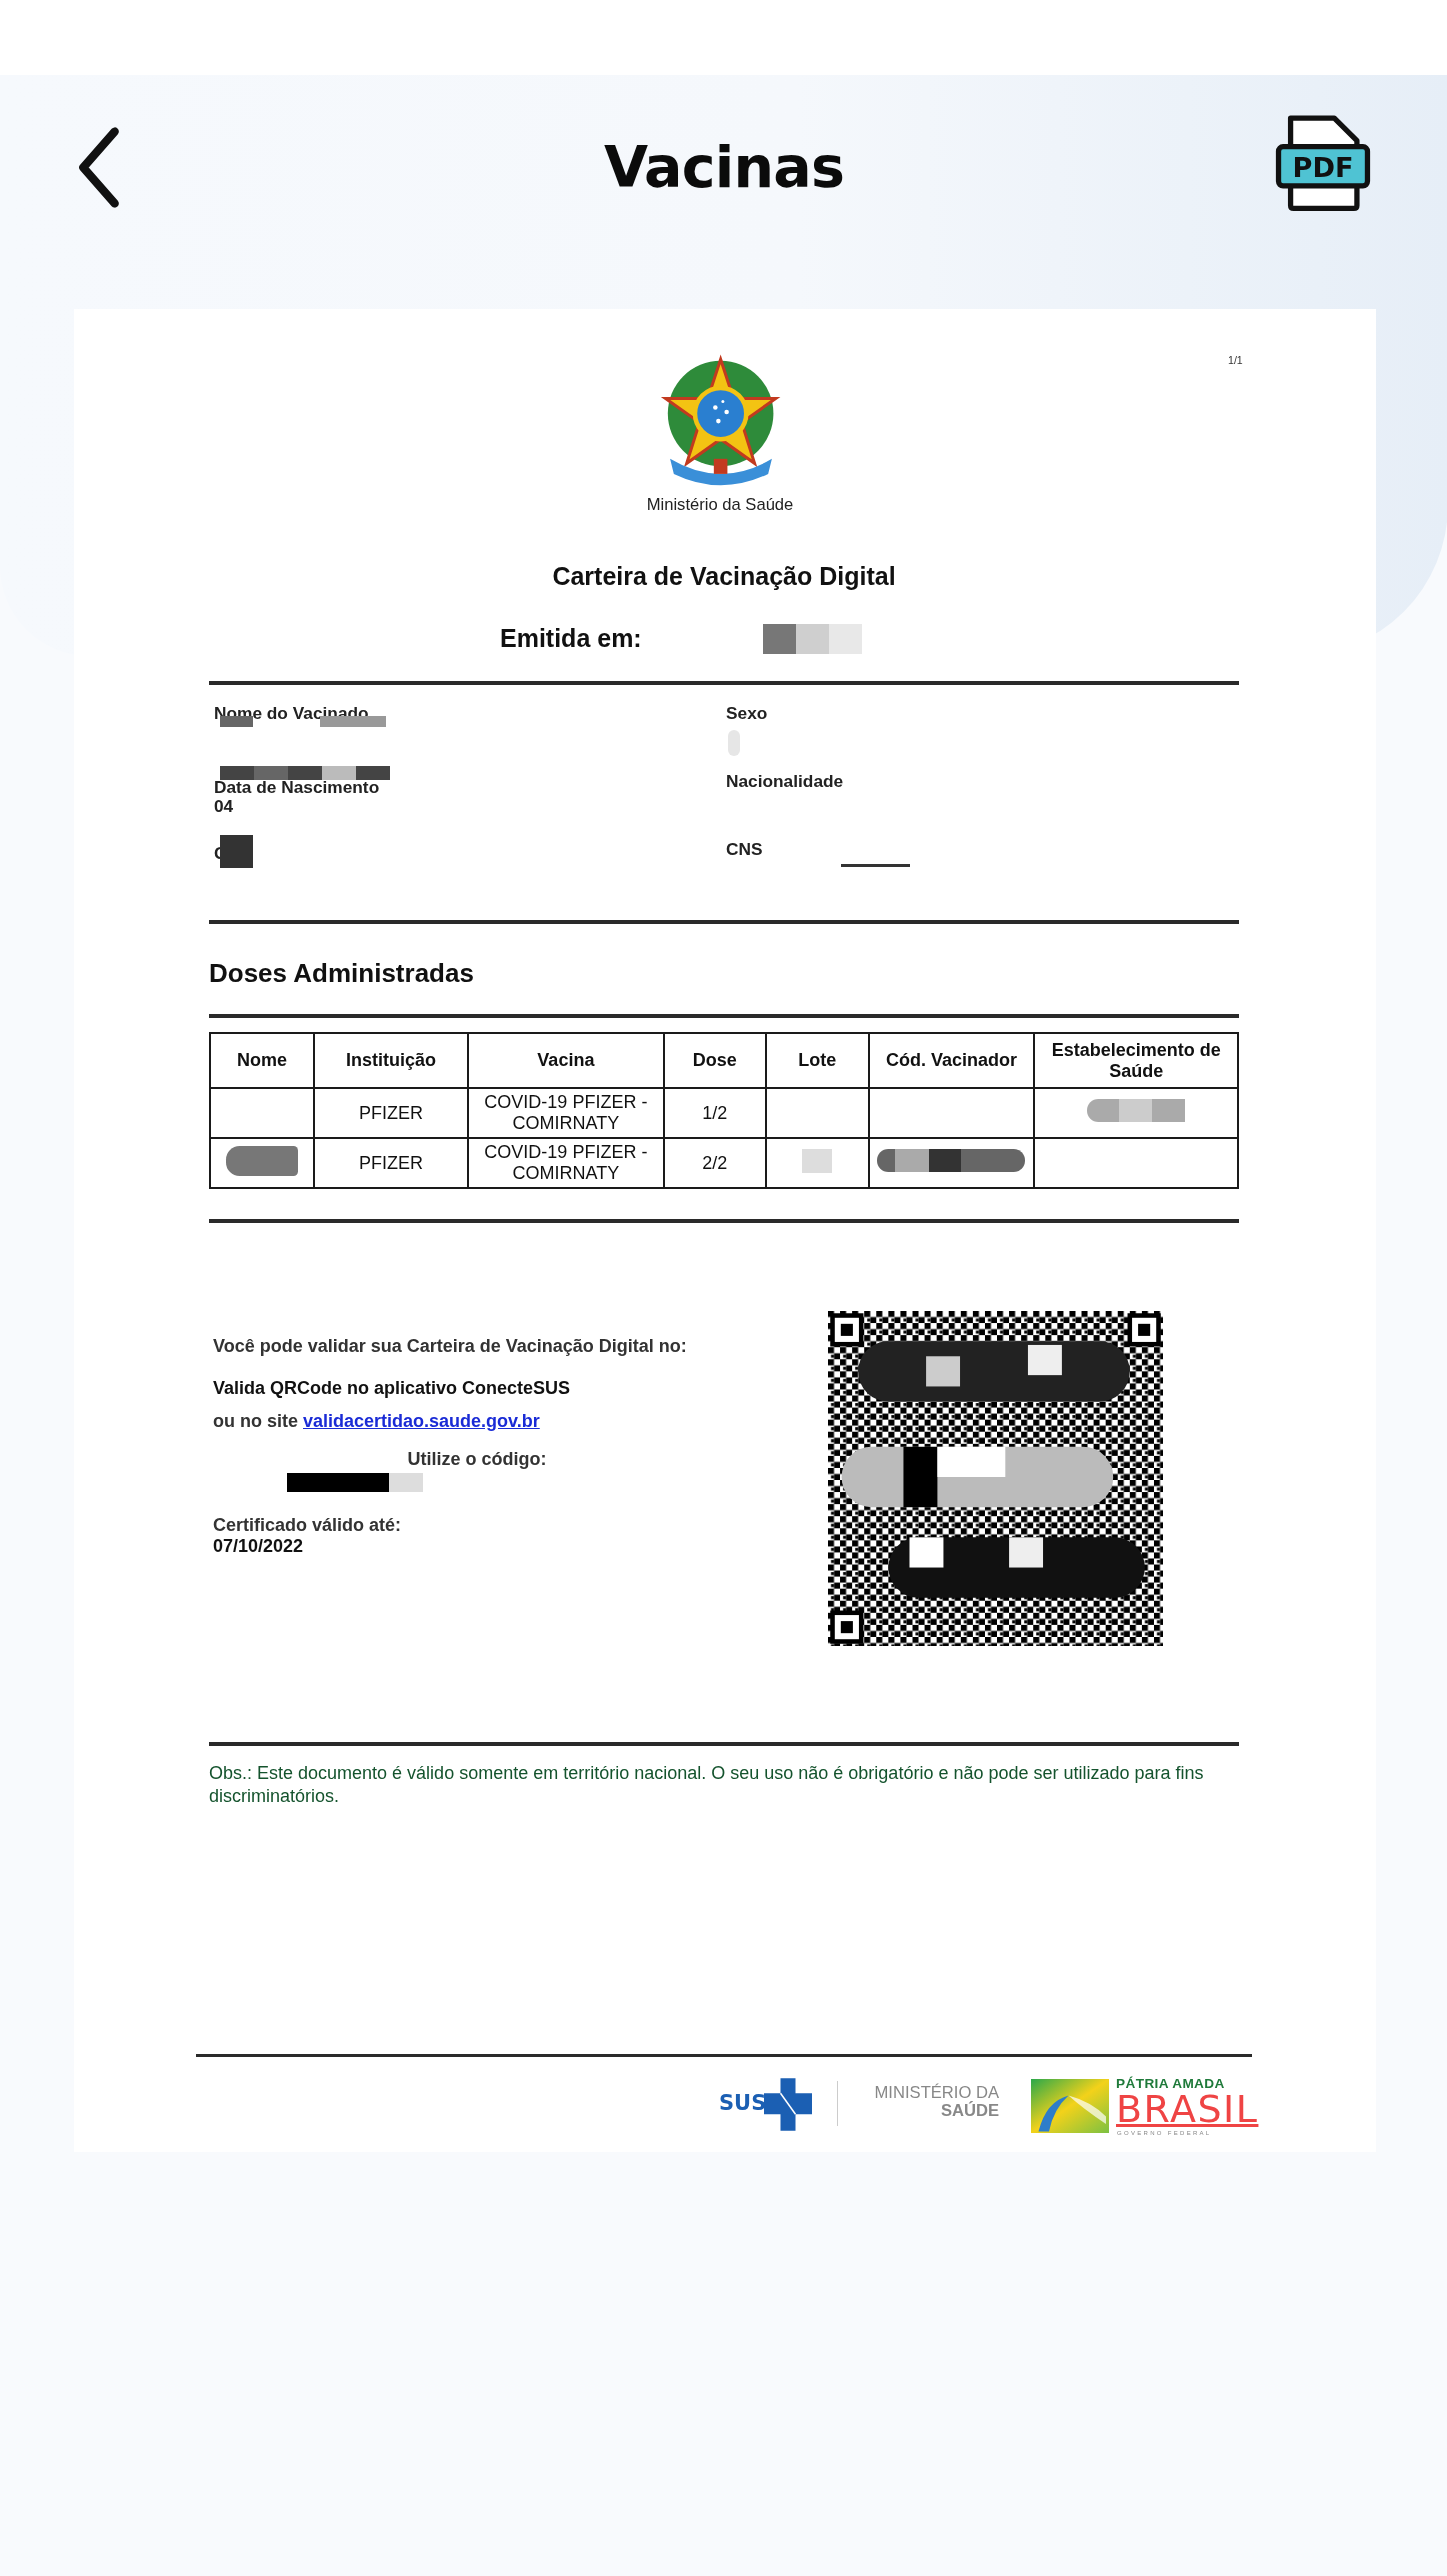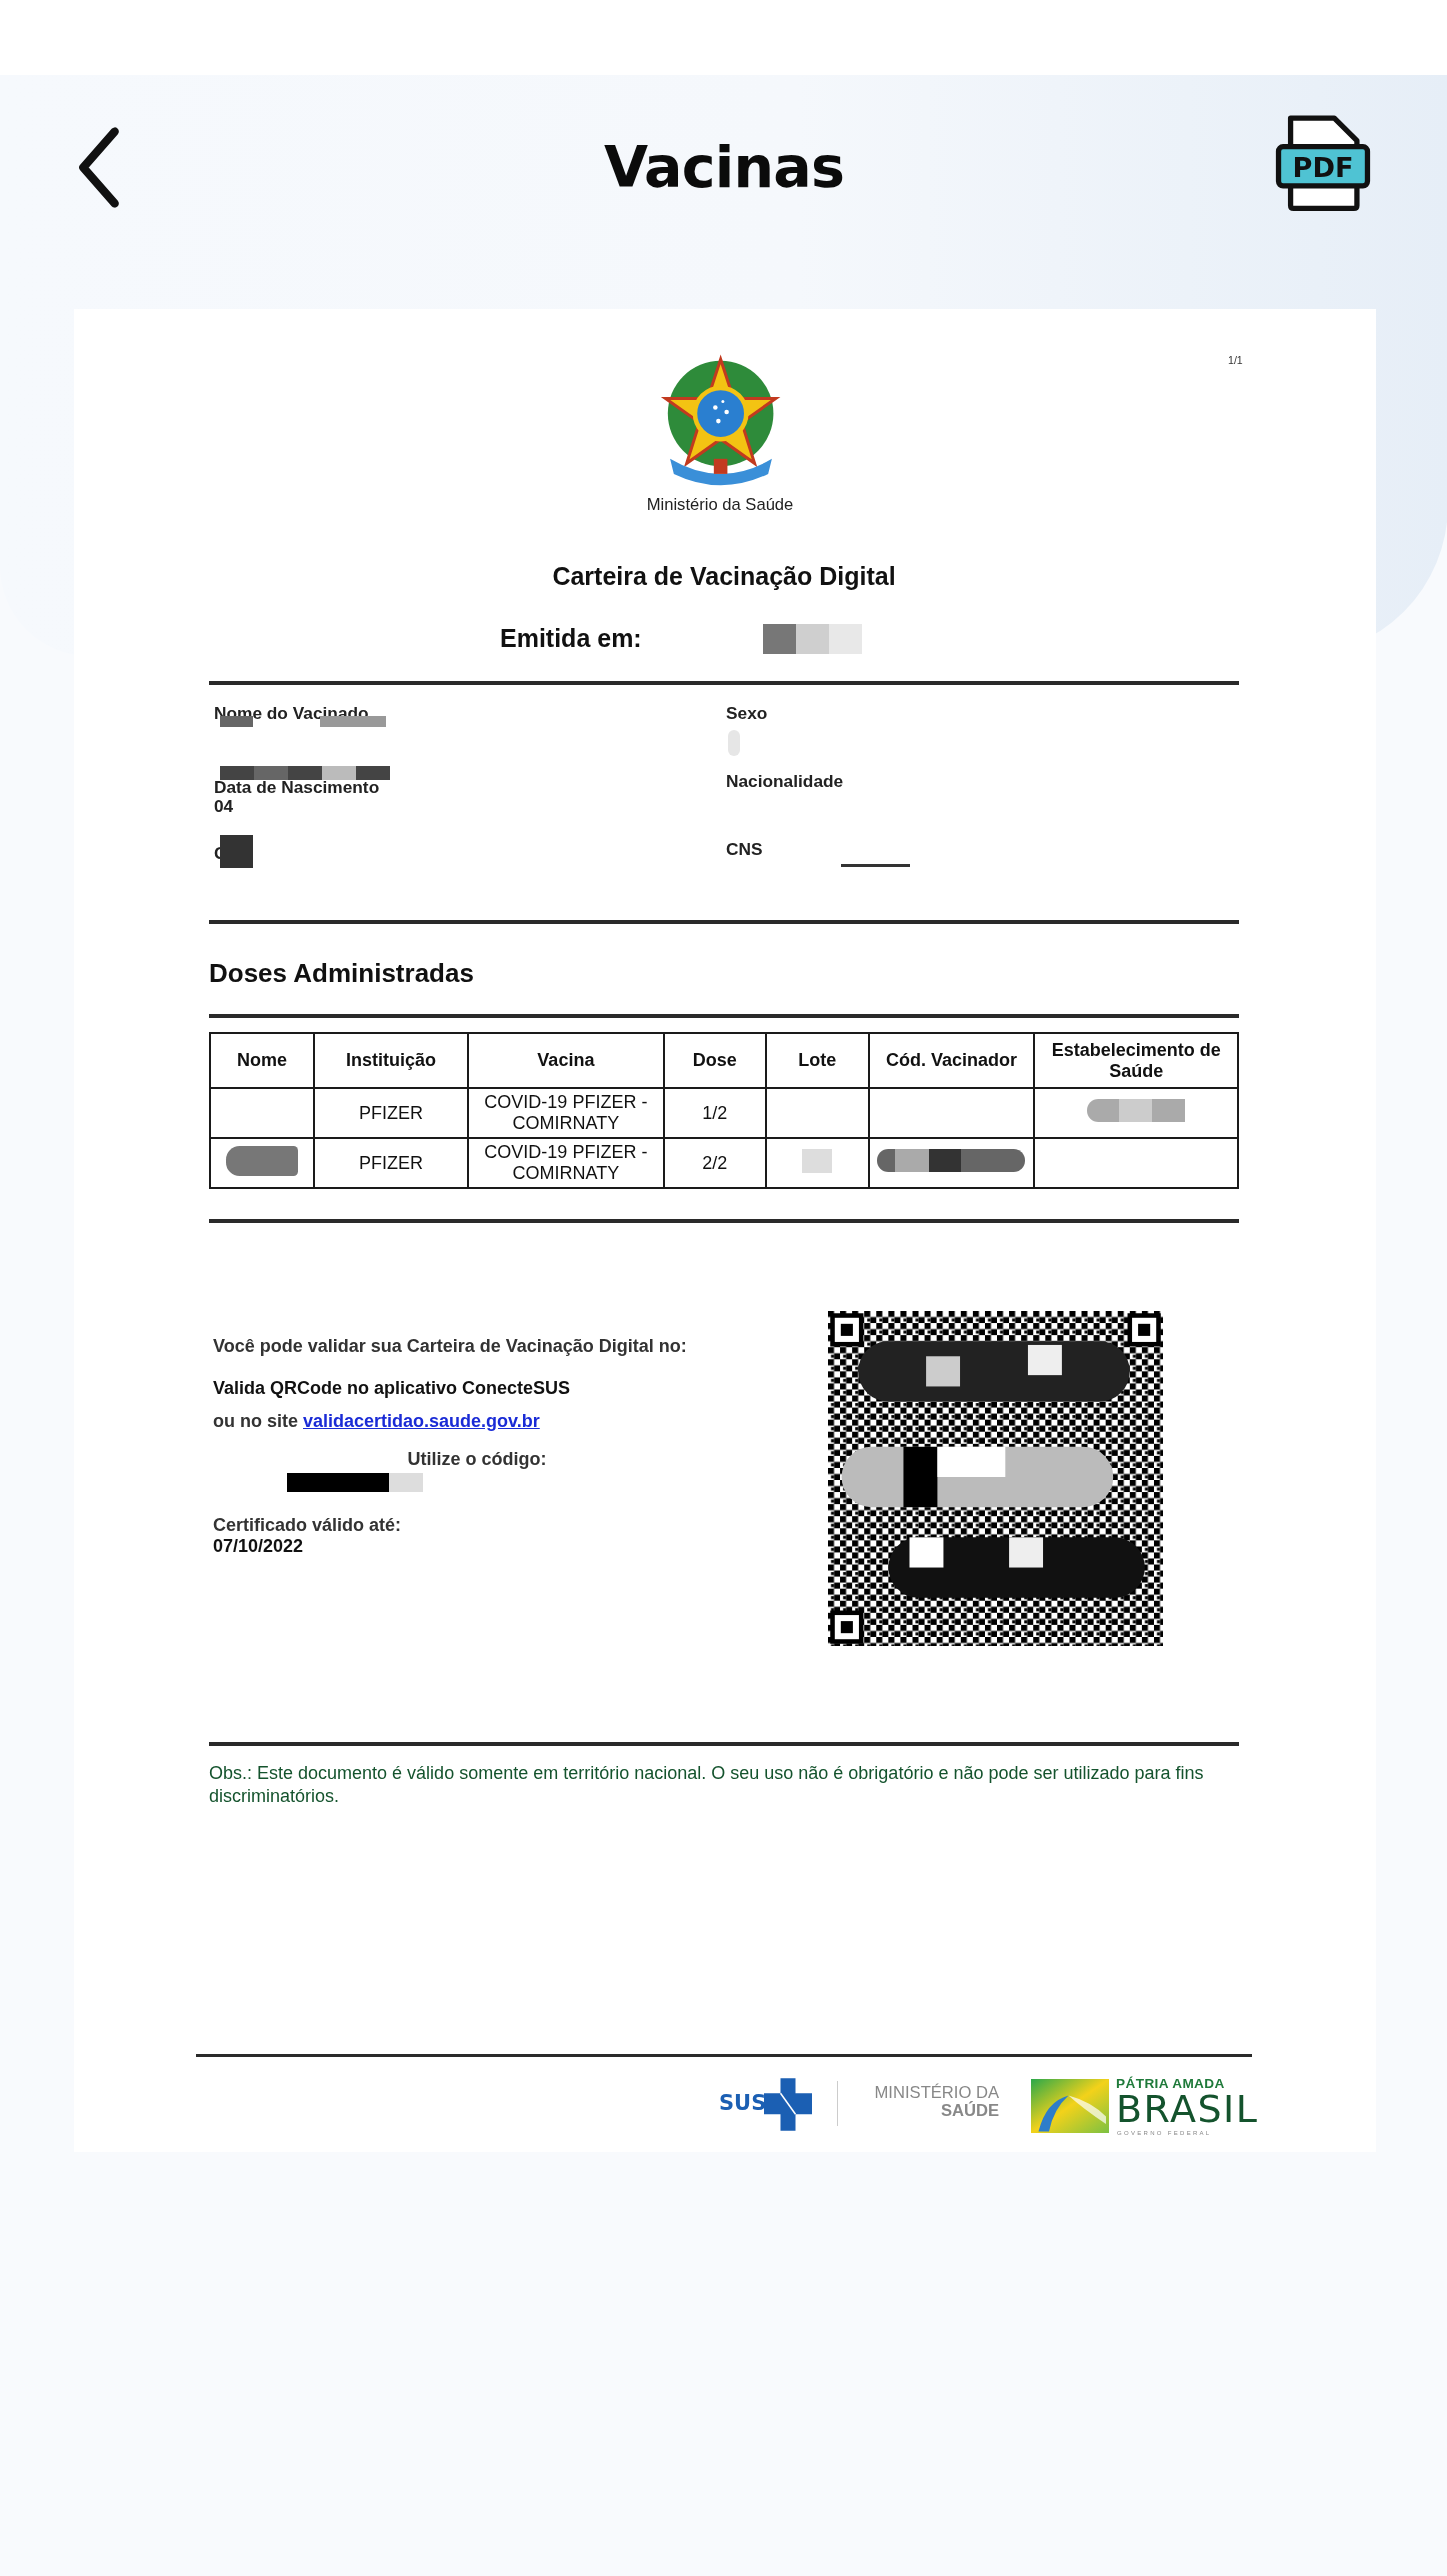--- a/index.html
+++ b/index.html
@@ -257,16 +257,16 @@
           <stop offset="0" stop-color="#2aa84a"></stop>
           <stop offset="0.5" stop-color="#f3d21a"></stop>
           <stop offset="1" stop-color="#7cc142"></stop>
         </linearGradient>
       </defs>
     <rect width="104" height="72" fill="url(#fg)"></rect>
     <path d="M10 70 Q20 30 50 22 Q30 40 24 70 Z" fill="#2d7dc9"></path>
     <path d="M50 22 Q80 30 100 50 L100 60 Q70 40 50 22 Z" fill="#fff" opacity="0.7"></path>
   </svg>
   <div style="position:absolute;left:400px;top:6px;font-size:13.6px;font-weight:700;color:#1f7a3a;letter-spacing:0.4px;">PÁTRIA AMADA</div>
-  <div style="position:absolute;left:400px;top:16.6px;font-size:38px;color:#14532d;letter-spacing:1.5px;font-family:'DejaVu Sans',sans-serif;">BRASIL</div>
+  <div style="position:absolute;left:400px;top:16.6px;font-size:38px;color:#ef4444;letter-spacing:1.5px;font-family:'DejaVu Sans',sans-serif;text-decoration:underline;">BRASIL</div>
   <div style="position:absolute;left:401px;top:60px;font-size:6px;color:#888;letter-spacing:2.3px;">GOVERNO FEDERAL</div>
 </div>
 
 
 </body></html>

